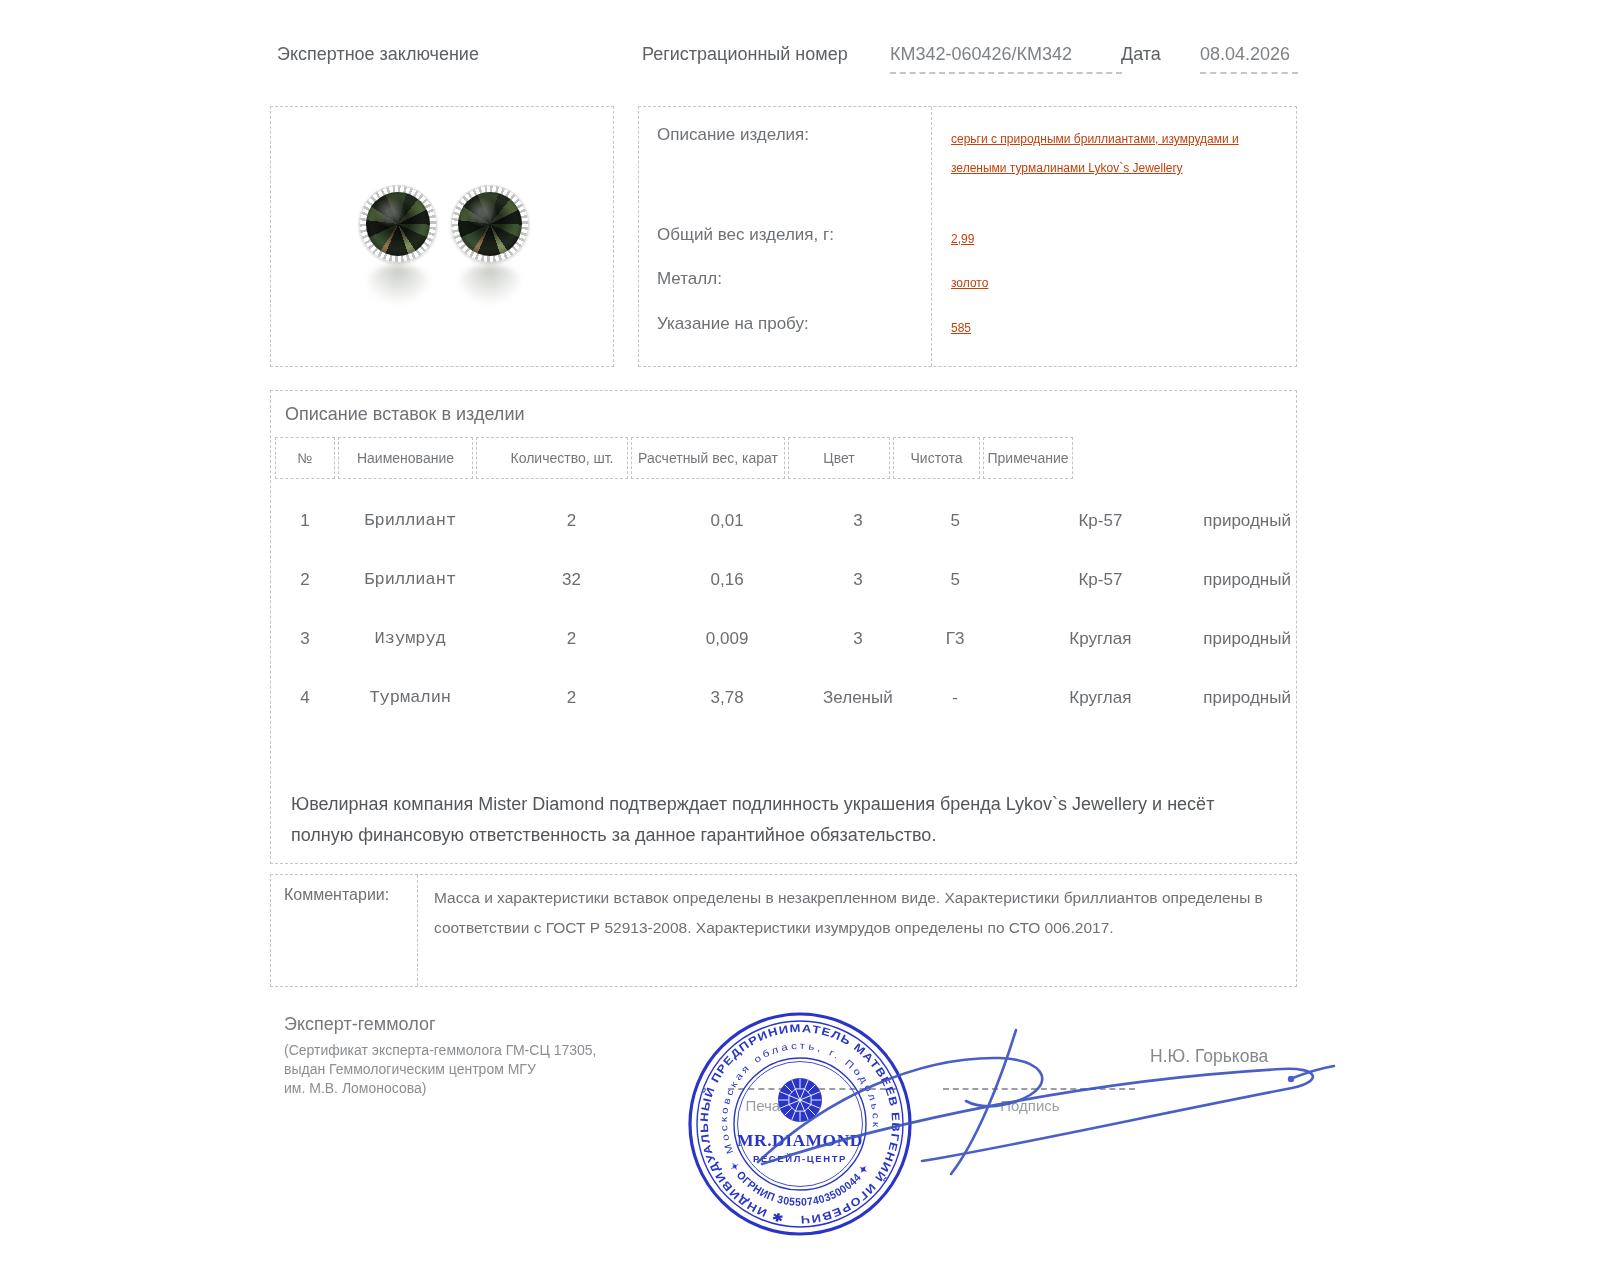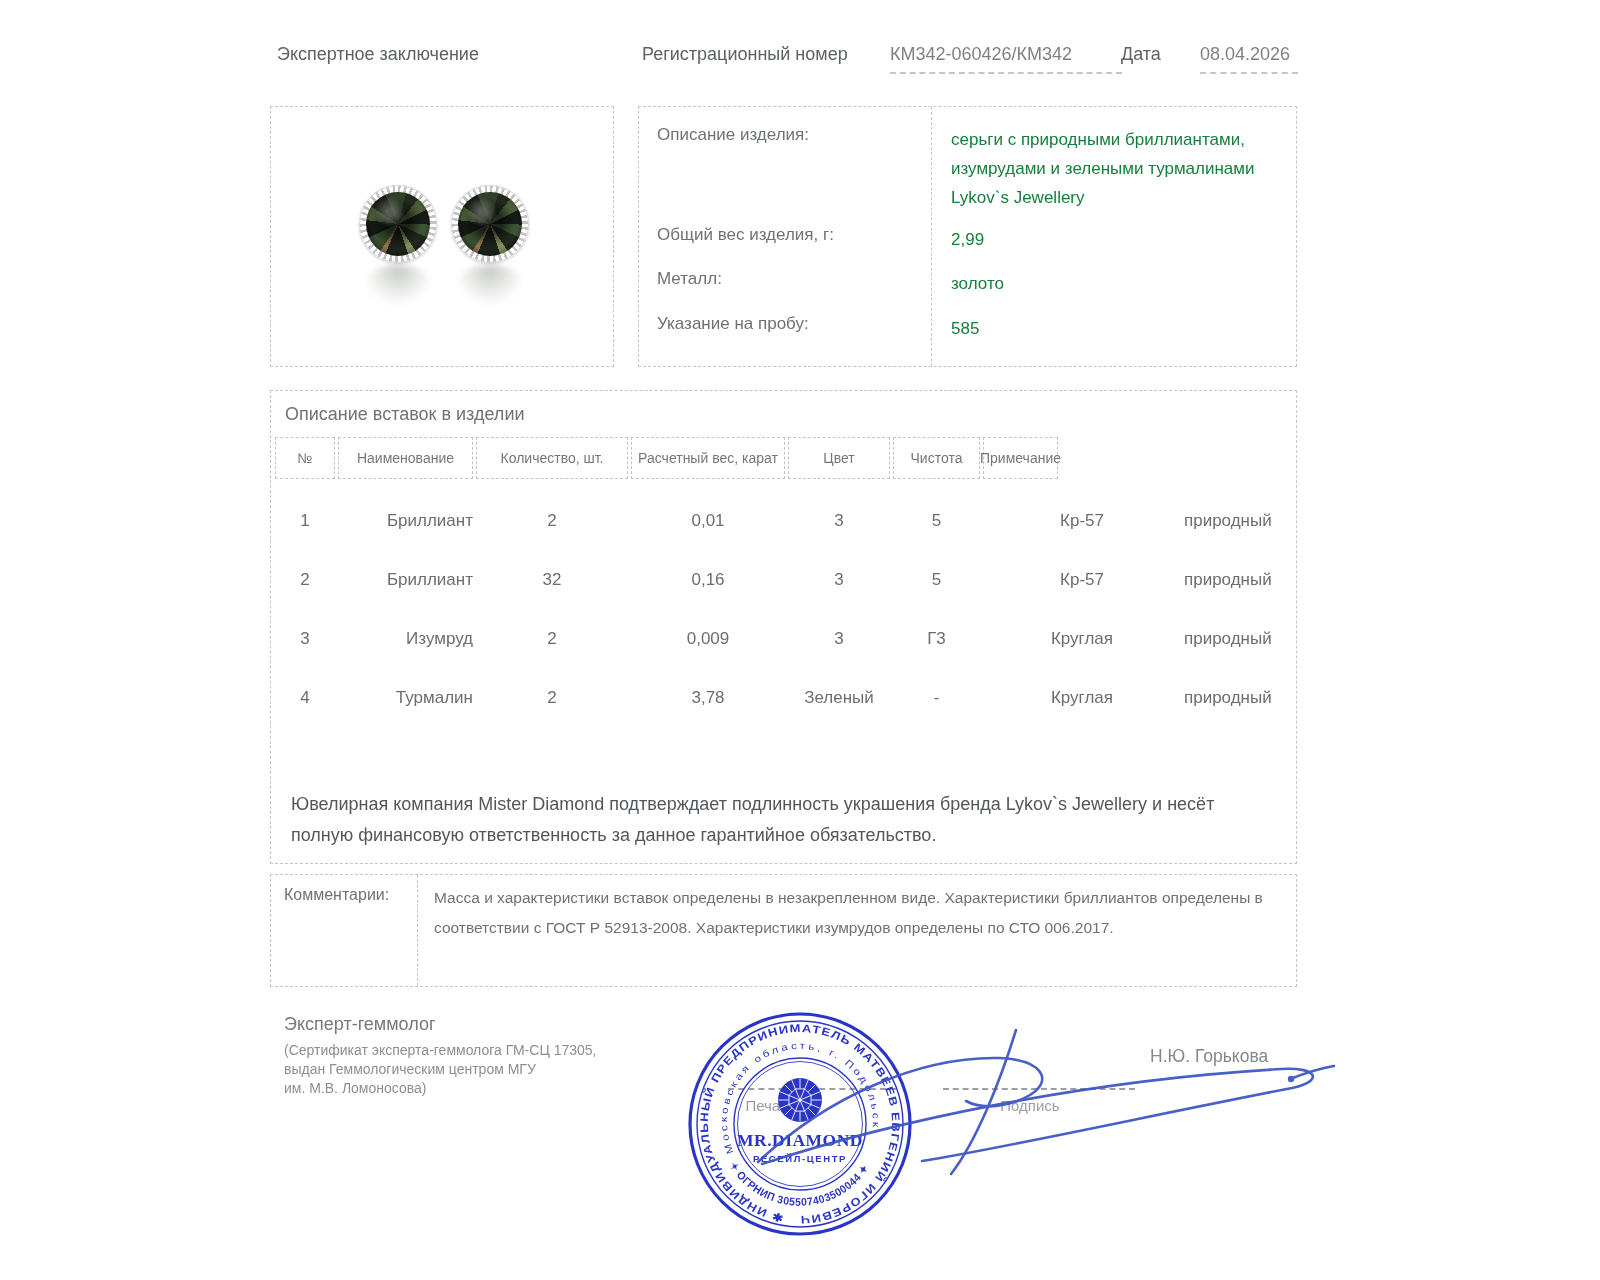--- a/index.html
+++ b/index.html
@@ -34,34 +34,34 @@
     box-shadow:inset 0 0 10px rgba(0,0,0,.65);}
   .reflection{position:absolute;top:80px;left:6px;right:6px;height:38px;border-radius:50%;
     background:radial-gradient(ellipse at 50% 10%, rgba(70,80,62,.30), rgba(130,140,122,.12) 55%, rgba(255,255,255,0) 78%);
     filter:blur(3px);}
 
   
   .desc-box{left:638px;top:106px;width:657px;height:259px;}
   .desc-divider{position:absolute;left:292px;top:0;bottom:0;border-left:1px dashed #c3c5c7;}
   .desc-row{position:absolute;left:0;width:100%;}
   .desc-label{position:absolute;left:18px;width:260px;font-size:17px;color:#6e7276;}
-  .desc-value{position:absolute;left:312px;width:330px;font-size:17px;color:#15803d;line-height:29px;}
+  .desc-value{position:absolute;left:312px;width:330px;font-size:12px;color:#c2410c;line-height:29px;text-decoration:underline;}
 
   
   .table-box{left:270px;top:390px;width:1025px;height:472px;}
   .tbl-title{position:absolute;left:14px;top:13px;font-size:18px;color:#6e7276;}
   .tbl-head{position:absolute;left:4px;top:46px;display:flex;gap:3px;}
   .th{border:1px dashed #c3c5c7;height:42px;display:flex;align-items:center;justify-content:center;
       font-size:14px;color:#73777b;box-sizing:border-box;text-align:center;}
   .tbl-rows{position:absolute;left:4px;top:100px;right:4px;}
   .tr{display:flex;gap:3px;height:59px;align-items:center;}
   .td{font-size:17px;color:#6a6e72;text-align:center;}
-  .td.left{text-align:right;padding-left:10px;box-sizing:border-box;}
-  .c0{width:60px;}.c1{width:135px;text-align:right;}.c2{width:152px;}.c3{width:154px;}
-  .c4{width:102px;}.c5{width:87px;}.c6{width:198px;}.c7{width:75px;}
+  .td.left{text-align:center;padding-left:10px;box-sizing:border-box;font-family:Liberation Mono, monospace;}
+  .c0{width:60px;}.c1{width:135px;text-align:right;}.c2{width:152px;padding-left:20px;}.c3{width:154px;}
+  .c4{width:102px;}.c5{width:87px;}.c6{width:198px;}.c7{width:90px;}
   .statement{position:absolute;left:20px;right:22px;bottom:12px;
     font-size:18px;font-weight:normal;color:#53575b;line-height:31px;}
 
   
   .comments-box{left:270px;top:874px;width:1025px;height:111px;}
   .com-label{position:absolute;left:0;top:0;bottom:0;width:147px;border-right:1px dashed #c3c5c7;
     font-size:16px;color:#6e7276;padding:11px 0 0 13px;box-sizing:border-box;}
   .com-text{position:absolute;left:163px;top:8px;right:18px;font-size:15.5px;color:#6e7276;line-height:30px;}
 
   

